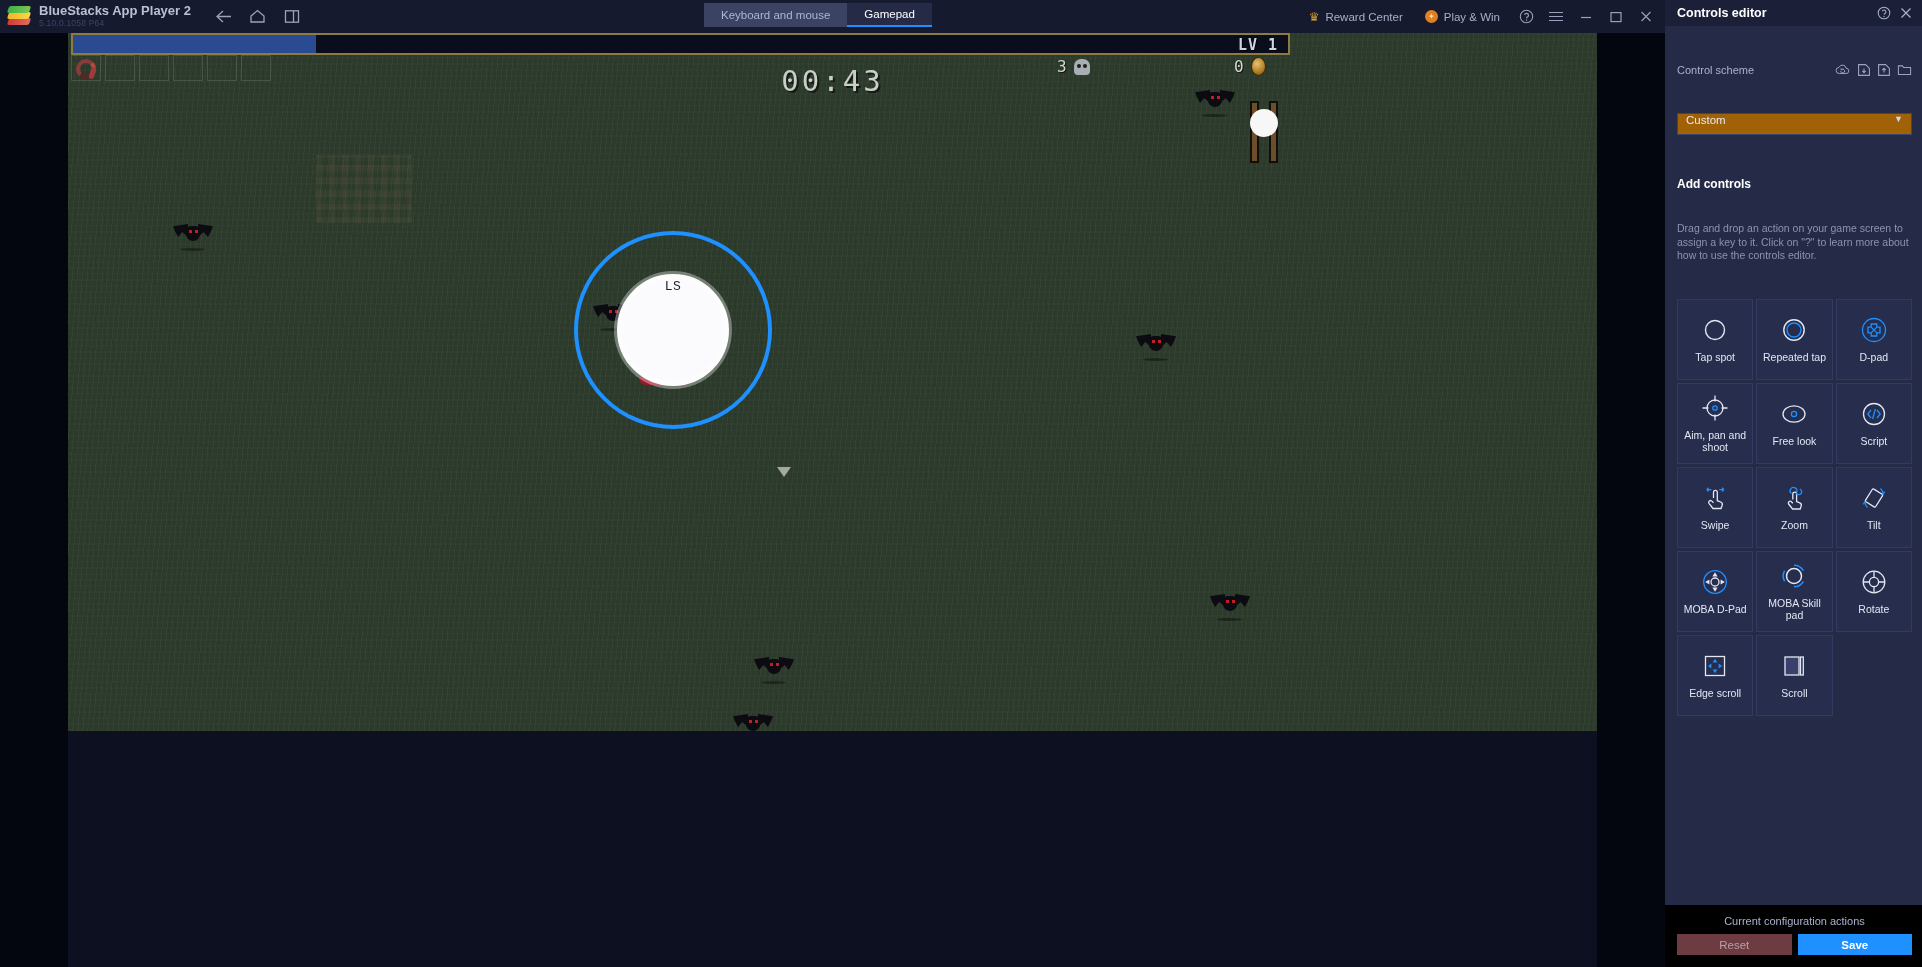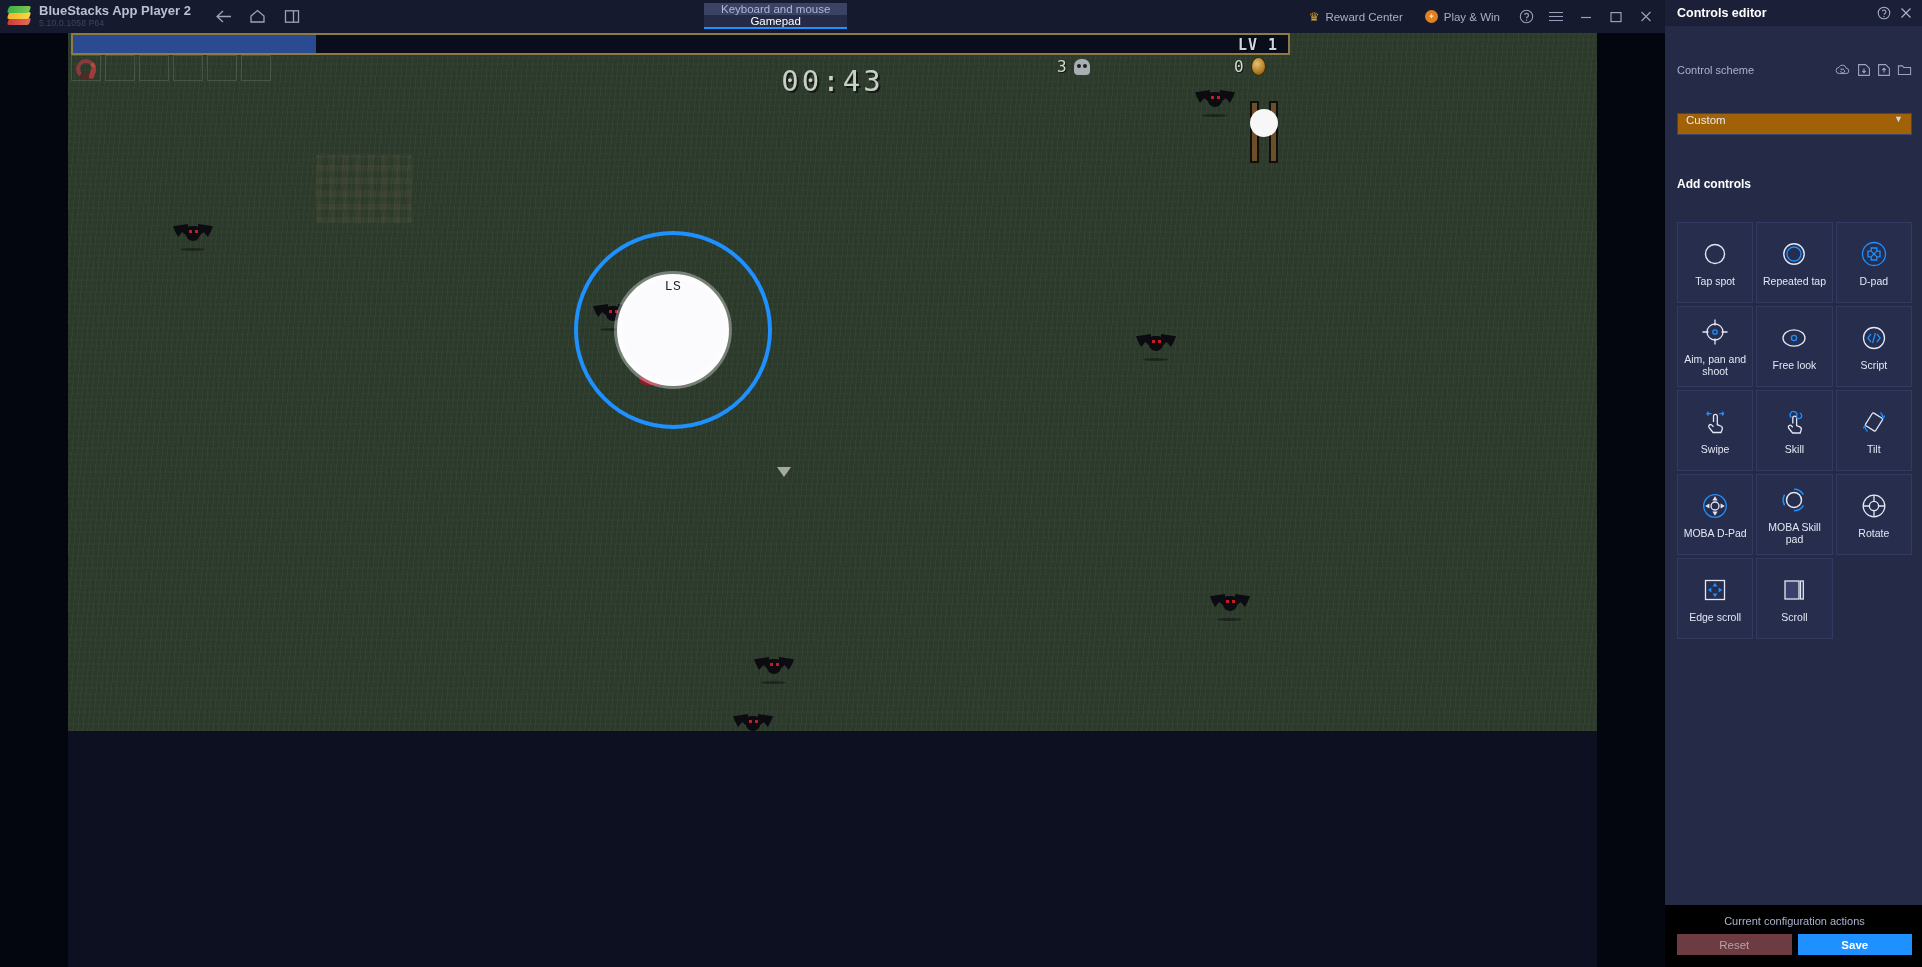--- a/index.html
+++ b/index.html
@@ -30,21 +30,21 @@
   #app-version { color: #3c4566; font-size: 8.5px; line-height: 11px; letter-spacing: .2px; }
   .nav-icons { display: flex; align-items: center; gap: 4px; margin-left: 18px; }
   .ticon {
     width: 30px; height: 26px; display: flex; align-items: center; justify-content: center;
     color: #9aa3bd; cursor: pointer;
   }
   .ticon svg { display: block; }
 
   #tabs {
     position: absolute; left: 704px; top: 3px;
-    display: flex; height: 16px; flex-direction: column;
+    display: flex; height: 16px;
   }
   .tab {
     height: 24px; padding: 0 17px; display: flex; align-items: center; justify-content: center;
     font-size: 11.5px; cursor: pointer; white-space: nowrap;
   }
   .tab.inactive { background: #3b4263; color: #aeb6d0; }
   .tab.active { background: #252b47; color: #ffffff; border-bottom: 2px solid #1e90ff; }
 
   #tb-right {
     position: absolute; right: 0; top: 0; height: 33px;
@@ -482,20 +482,21 @@
           </svg>
         </span>
       </div>
 
       <div id="scheme-select">
         <span id="scheme-value">Custom</span>
         <span class="caret">▼</span>
       </div>
 
       <div id="add-title">Add controls</div>
+      <div id="add-desc">Drag and drop an action on your game screen to assign a key to it. Click on "?" to learn more about how to use the controls editor.</div>
 
       <div id="grid">
 
         <div class="ctl">
           <span class="glyph">
             <svg width="26" height="26" viewBox="0 0 26 26" fill="none" stroke="#e3e7f3" stroke-width="1.4">
                 <circle cx="13" cy="13" r="9.5"></circle>
               </svg>
           </span>
           <span class="cname">Tap spot</span>
@@ -563,21 +564,21 @@
           <span class="cname">Swipe</span>
         </div>
 
         <div class="ctl">
           <span class="glyph">
             <svg width="28" height="28" viewBox="0 0 28 28" fill="none" stroke-width="1.3">
               <path d="M12.8 15.5V10a1.9 1.9 0 0 1 3.8 0v7.5l3.2 1.3a2.5 2.5 0 0 1 1.4 3.1l-1 3.1h-7.6l-4-5a1.8 1.8 0 0 1 2.6-2.4l1.6 1.6" stroke="#e3e7f3"></path>
               <path d="M11.4 9.6a3.4 3.4 0 1 1 5.2-1.3M19.8 5.2a2.8 2.8 0 1 1-3.5 3.7" stroke="#1e90ff"></path>
             </svg>
           </span>
-          <span class="cname">Skill</span>
+          <span class="cname">Zoom</span>
         </div>
 
         <div class="ctl">
           <span class="glyph">
             <svg width="28" height="28" viewBox="0 0 28 28" fill="none" stroke-width="1.3">
               <rect x="8" y="6.5" width="12" height="15" rx="1.2" transform="rotate(32 14 14)" stroke="#e3e7f3"></rect>
               <path d="M20.5 4.5a8 8 0 0 1 2.6 6M7.5 23.5a8 8 0 0 1-2.6-6" stroke="#1e90ff"></path>
               <path d="M23.1 10.5 24.6 7.6M4.9 17.5 3.4 20.4" stroke="#1e90ff"></path>
             </svg>
           </span>

